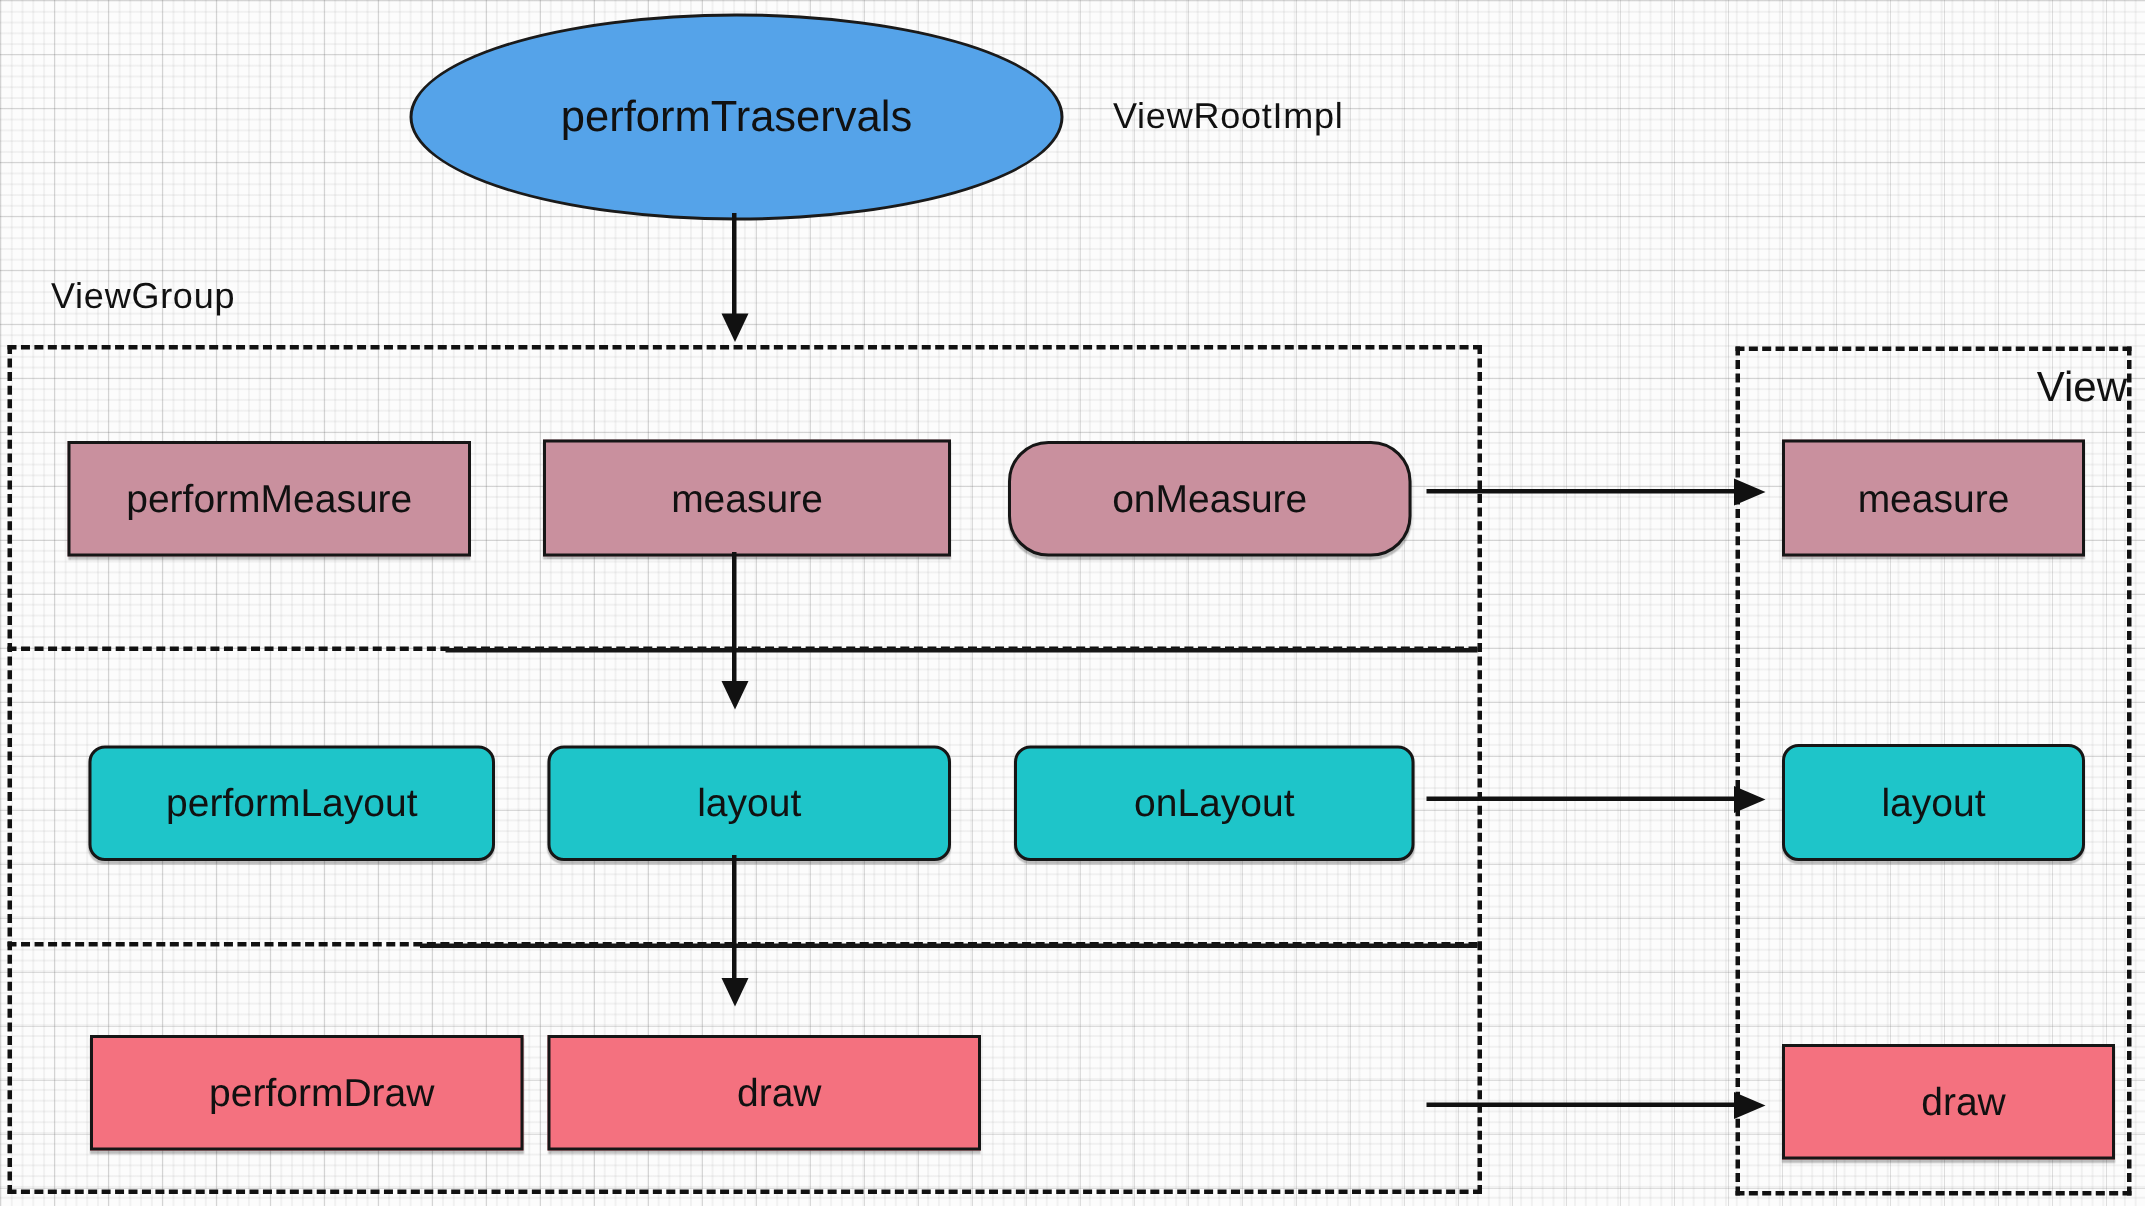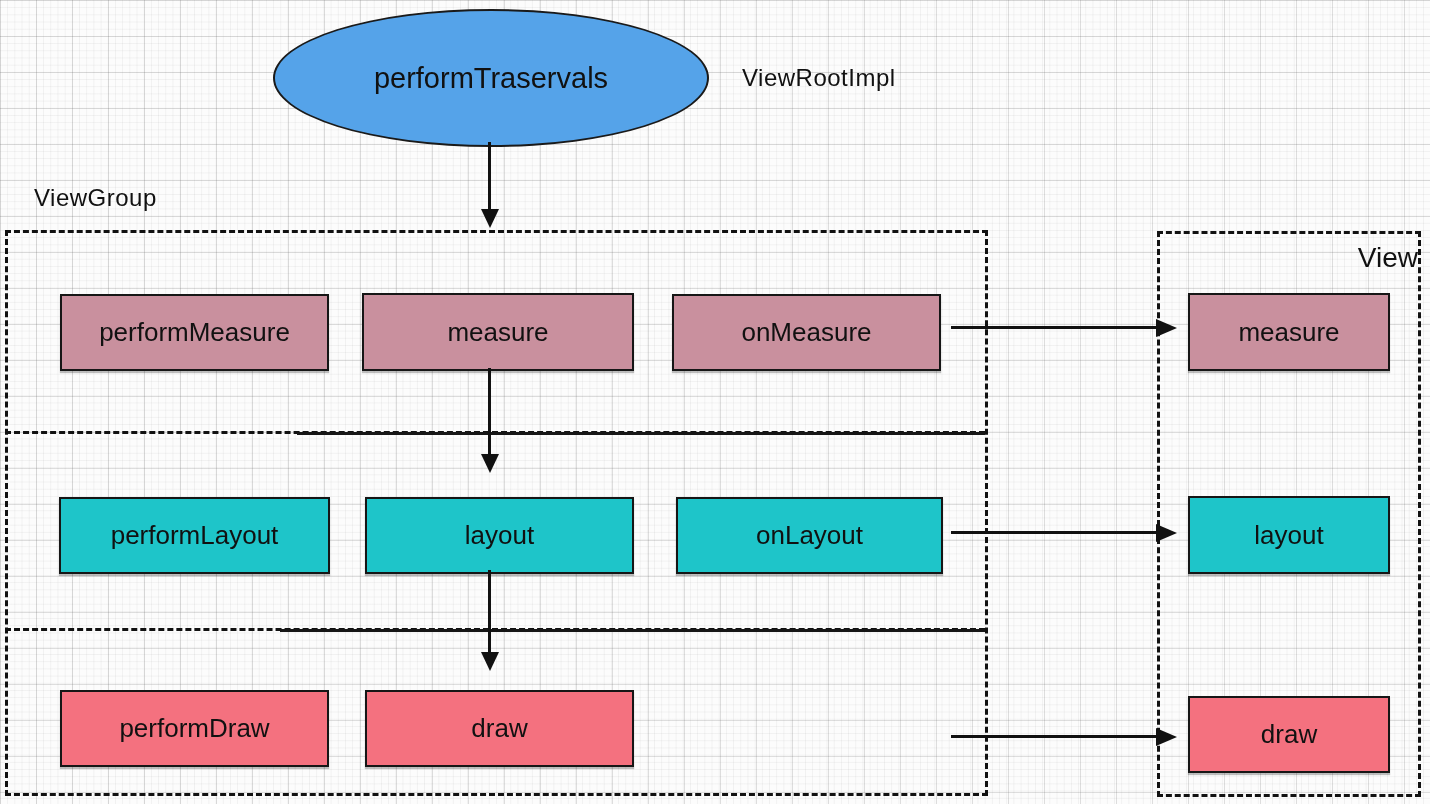--- a/index.html
+++ b/index.html
@@ -60,27 +60,27 @@
   .sep2-s { left: 280px; top: 629px; width: 705px; }
 
   
   .node {
     border: 2.5px solid #161616;
     display: flex; align-items: center; justify-content: center;
     font-size: 26px;
     box-shadow: 0 2px 1px rgba(0,0,0,0.25);
   }
   .c-measure { background: #c9909e; }
-  .c-layout  { background: #1ec5c9; }
-  .c-draw    { background: #f4717f; }
+  .c-layout  { background: #1ec5c9; border-radius: 11px; }
+  .c-draw    { background: #f4717f; padding-left: 20px; }
 
   
-  .n-performMeasure { left: 60px;   top: 294px; width: 265px; height: 73px; }
+  .n-performMeasure { left: 45px;   top: 294px; width: 265px; height: 73px; }
   .n-measure        { left: 362px;  top: 293px; width: 268px; height: 74px; }
-  .n-onMeasure      { left: 672px;  top: 294px; width: 265px; height: 73px; }
+  .n-onMeasure      { left: 672px;  top: 294px; width: 265px; height: 73px; border-radius: 27px; }
   .n-viewMeasure    { left: 1188px; top: 293px; width: 198px; height: 74px; }
   
   .n-performLayout  { left: 59px;   top: 497px; width: 267px; height: 73px; }
   .n-layout         { left: 365px;  top: 497px; width: 265px; height: 73px; }
   .n-onLayout       { left: 676px;  top: 497px; width: 263px; height: 73px; align-items: center; }
   .n-viewLayout     { left: 1188px; top: 496px; width: 198px; height: 74px; }
   
   .n-performDraw    { left: 60px;   top: 690px; width: 265px; height: 73px; }
   .n-draw           { left: 365px;  top: 690px; width: 265px; height: 73px; }
   .n-onDraw         { left: 672px;  top: 690px; width: 263px; height: 73px; }

